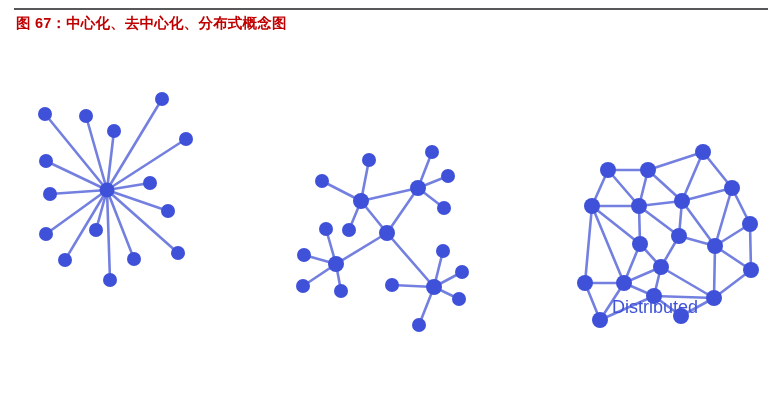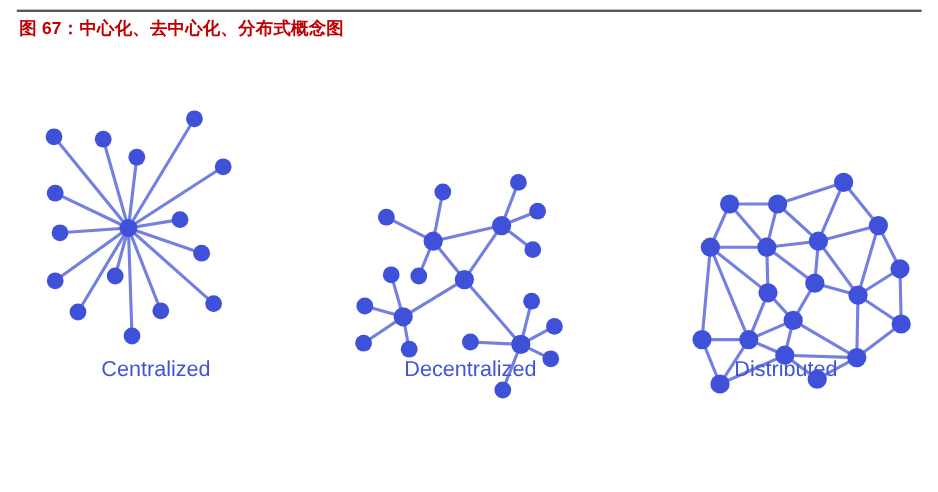--- a/index.html
+++ b/index.html
@@ -234,20 +234,18 @@
             <circle cx="624" cy="235" r="8" fill="#3f51d8"></circle>
             <circle cx="654" cy="248" r="8" fill="#3f51d8"></circle>
             <circle cx="714" cy="250" r="8" fill="#3f51d8"></circle>
             <circle cx="600" cy="272" r="8" fill="#3f51d8"></circle>
             <circle cx="681" cy="268" r="8" fill="#3f51d8"></circle>
           </g>
         </g>
       </svg>
   </div>
 
-  <div class="caption cap-centralized">Centralized</div>
-
-  <div class="caption cap-decentralized">Decentralized</div>
+
 
   <div class="caption cap-distributed">Distributed</div>
 
 
 </div>
 
 </body></html>

